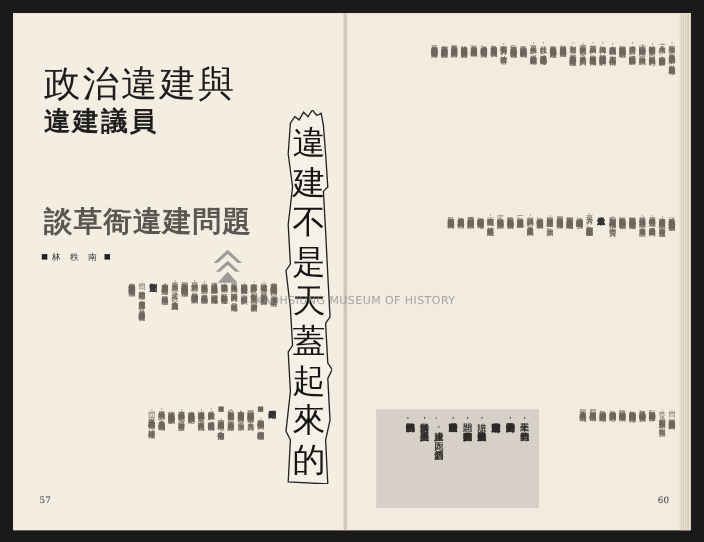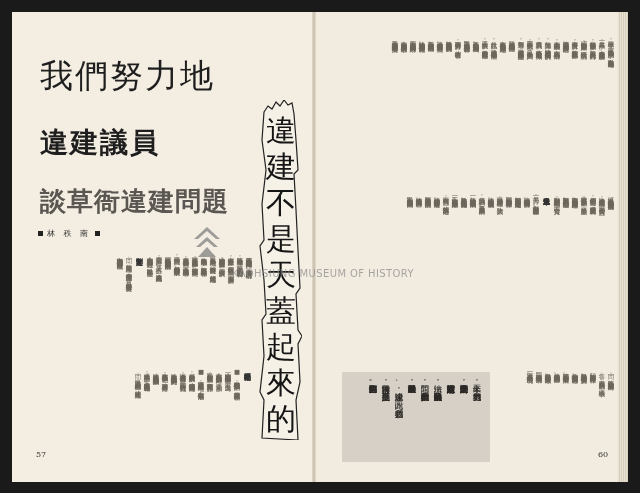--- a/index.html
+++ b/index.html
@@ -22,21 +22,21 @@
   .page-edge {
     position: absolute; right: 0; top: 0; width: 10px; height: 470px;
     background: repeating-linear-gradient(90deg, #e8e0d0 0 1px, #d8cebc 1px 2px);
   }
   
   .title1, .title2 {
     position: absolute; left: 28px; font-weight: bold; letter-spacing: 2px;
     font-family: "DejaVu Sans", sans-serif; color: #1e1e1e; white-space: nowrap;
   }
   .title1 { top: 42px; font-size: 33px; font-weight: normal; }
-  .title2 { top: 82px; font-size: 28px; margin-top: 30px; }
+  .title2 { top: 82px; font-size: 24px; }
   .sub1, .sub2 {
     position: absolute; left: 28px; font-size: 26px; font-weight: bold; color: #5a5651;
     letter-spacing: 1px; white-space: nowrap;
   }
   .sub1 { top: 138px; }
   .sub2 { top: 172px; }
   .byline {
     position: absolute; left: 26px; top: 216px; font-size: 8px; color: #333; letter-spacing: 3px;
     display: flex; align-items: center; gap: 4px;
   }
@@ -85,21 +85,21 @@
     font-family: "DejaVu Serif", serif; height: 78px; overflow: hidden;
   }
   .pageno { position: absolute; font-size: 8px; color: #333; font-family: "DejaVu Serif", serif; }
 </style>
 </head>
 <body>
 
 <div class="spread">
 
   <div class="page-left">
-    <div class="title1">我們努力地</div>
+    <div class="title1">政治違建與</div>
     <div class="title2">違建議員</div>
     <div class="sub2">談草衙違建問題</div>
     <div class="byline">
       <span class="square"></span>
       <span>林 秩 南</span>
       <span class="square"></span>
     </div>
 
     <div class="col-block" style="left:18px; top:240px; width:222px; height:108px;">
       <div class="col" style="height:108px;">蘇議員在議會中對違建問題一向關注，曾多次提出質詢要求市府正視。</div>

